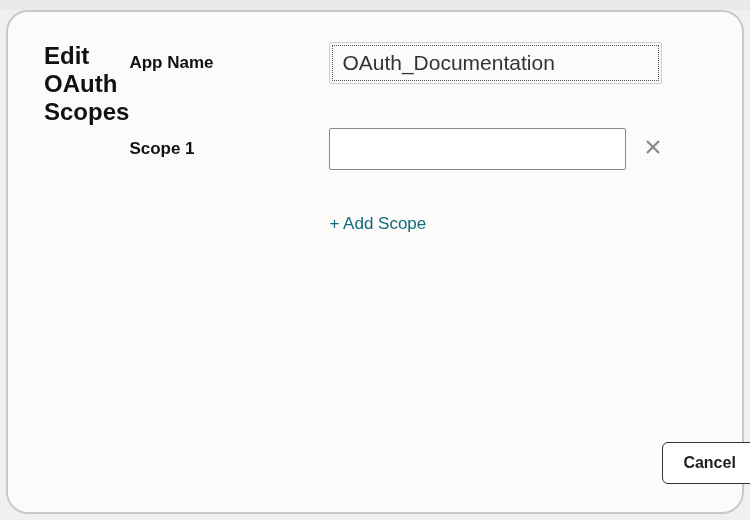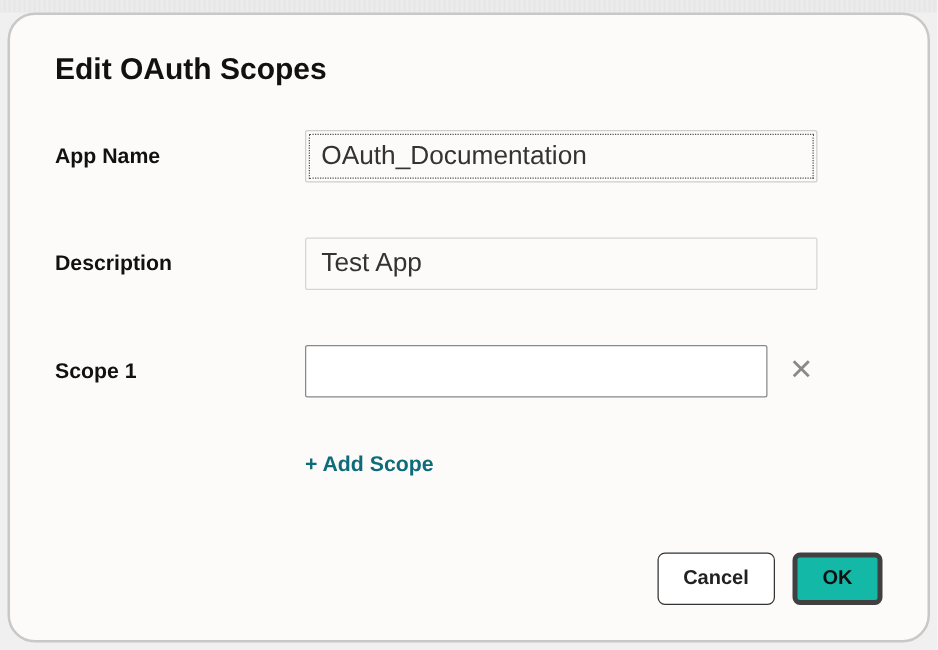--- a/index.html
+++ b/index.html
@@ -26,21 +26,21 @@
     }
     .dialog {
       background: #fdfbf9;
       border: 2px solid #c8c8c8;
       border-radius: 22px;
       margin: 0 6px 6px 6px;
       height: 504px;
       padding: 30px 36px 28px 36px;
       position: relative;
       display: flex;
-      flex-direction: column;
+      flex-direction: row;
     }
     .dialog-title {
       font-size: 24px;
       font-weight: 800;
       color: #111;
       margin-bottom: 34px;
     }
     .form-area {
       flex: 1;
     }
@@ -95,21 +95,21 @@
     .add-scope-row {
       display: flex;
       align-items: center;
     }
     .add-scope-spacer {
       width: 200px;
     }
     .add-scope-link {
       color: #0d6b7a;
       font-size: 17px;
-      font-weight: 700;
+      font-weight: 400;
       cursor: pointer;
     }
     .button-row {
       display: flex;
       justify-content: flex-end;
       gap: 14px;
       margin-top: auto;
     }
     .btn {
       height: 42px;
@@ -140,24 +140,20 @@
 <div class="dialog">
   <h1 class="dialog-title">Edit OAuth Scopes</h1>
 
   <div class="form-area">
 
     <div class="form-row">
       <label class="form-label">App Name</label>
       <input type="text" class="form-input app-name" value="OAuth_Documentation" style="">
     </div>
 
-    <div class="form-row">
-      <label class="form-label">Description</label>
-      <input type="text" class="form-input" value="Test App" style="">
-    </div>
 
     <div class="scope-row">
       <label class="form-label">Scope 1</label>
       <input type="text" class="form-input scope" value="" style="">
       <span class="close-x">
         <svg width="18" height="18" viewBox="0 0 18 18">
           <line x1="3" y1="3" x2="15" y2="15" stroke="#888" stroke-width="2.2"></line>
           <line x1="15" y1="3" x2="3" y2="15" stroke="#888" stroke-width="2.2"></line>
         </svg>
       </span>

